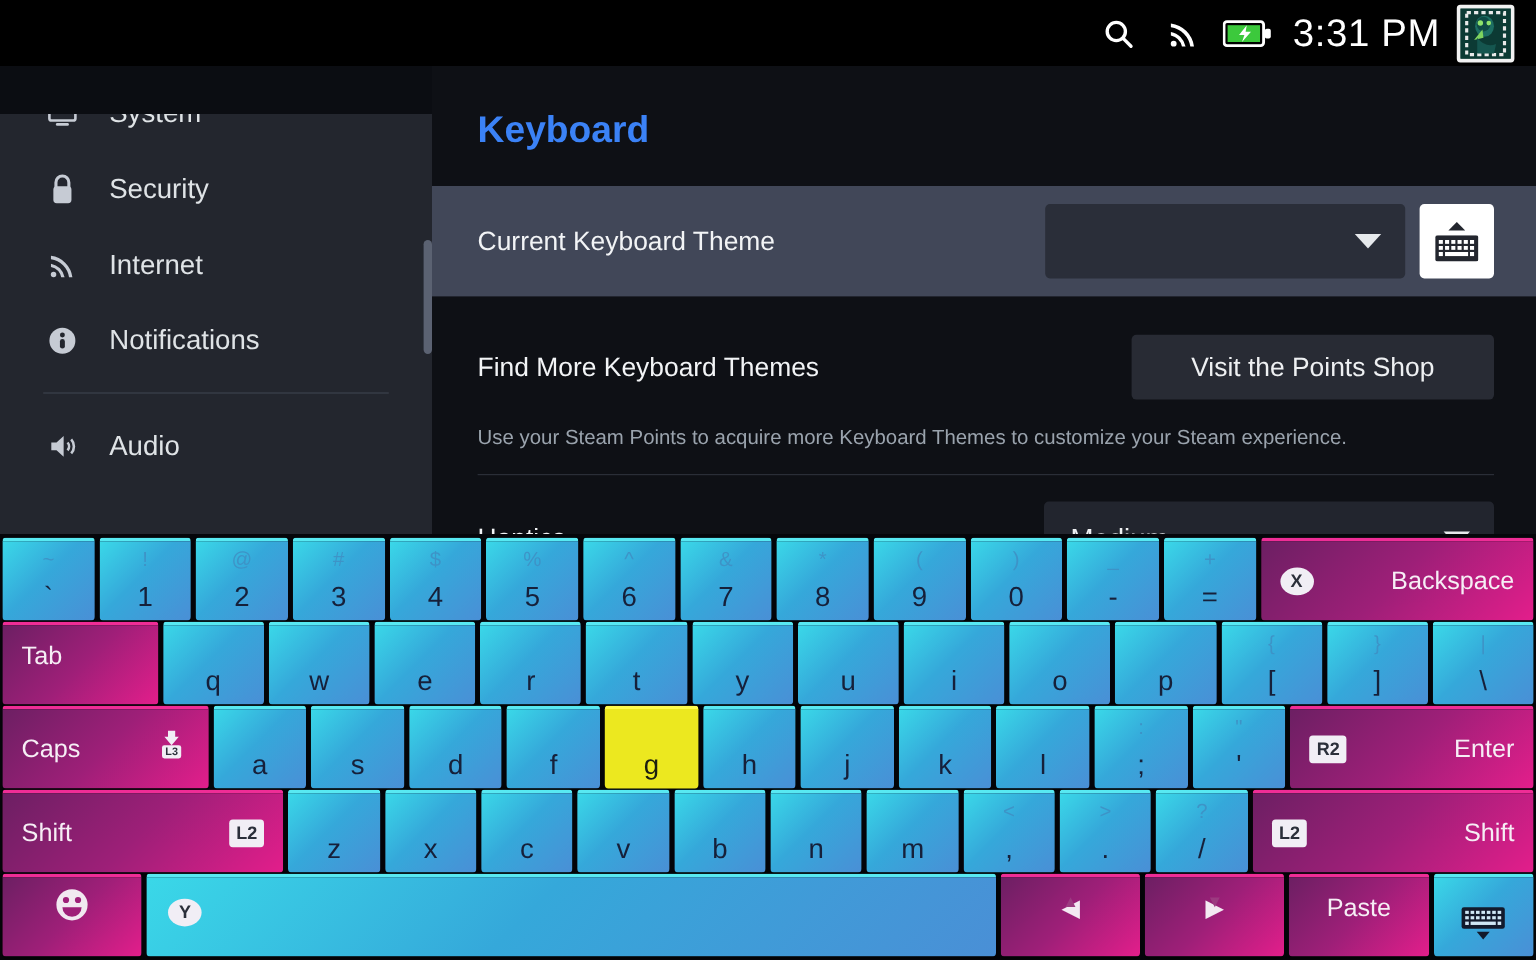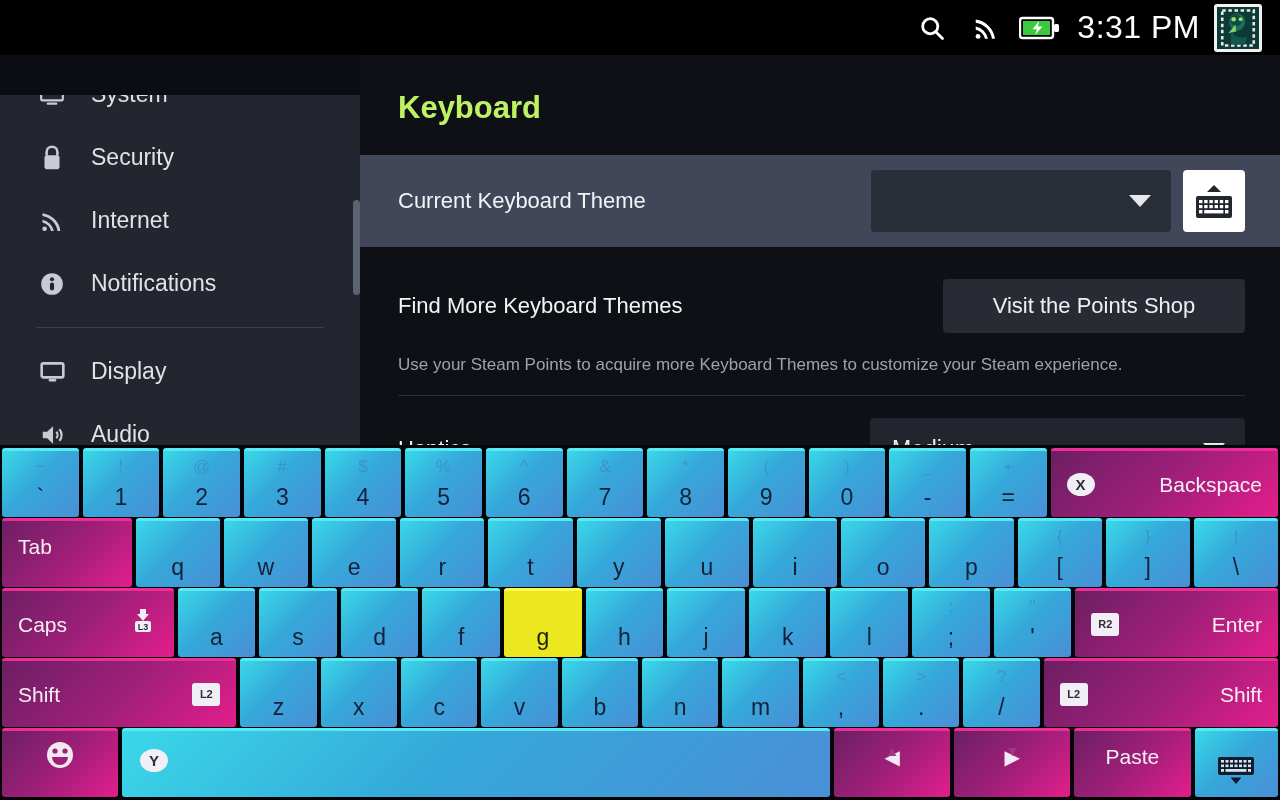--- a/index.html
+++ b/index.html
@@ -45,21 +45,21 @@
     position: absolute; right: 0; top: 105px; width: 7px; height: 95px;
     background: #5b6272; border-radius: 4px;
   }
 
   
   .main {
     position: absolute; top: 55px; left: 360px; width: 920px; height: 390px;
     background: #0e1015; overflow: hidden;
   }
   .page-title {
-    color: #bef264; font-size: 31px; font-weight: bold; padding: 35px 0 0 38px;
+    color: #3b82f6; font-size: 31px; font-weight: bold; padding: 35px 0 0 38px;
   }
   .row-hl {
     margin-top: 29px; height: 92px; background: #414758;
     display: flex; align-items: center; padding: 0 0 0 38px; justify-content: space-between;
   }
   .row-label { color: #f2f4f6; font-size: 22px; flex: 1; }
   .theme-select {
     width: 300px; height: 62px; background: #2a2e39; border-radius: 4px;
     display: flex; align-items: center; justify-content: flex-end; padding-right: 20px;
   }
@@ -110,21 +110,21 @@
   .key.mod .main-g { color: #f6eef5; font-size: 21px; }
   .key.sel {
     background: #ece81f; border-top: 3px solid #fffb4e;
   }
   .key.sel .main-g { color: #1b1d10; }
   .key.mod.lbl-left { justify-content: flex-start; padding-left: 16px; }
   .key.mod.split { justify-content: space-between; padding: 0 16px; }
 
   .badge {
     display: inline-flex; align-items: center; justify-content: center;
-    background: #f1eef5; color: #2b2f3a; font-size: 11px; font-weight: bold;
+    background: #f1eef5; color: #2b2f3a; font-size: 15px; font-weight: bold;
     border-radius: 3px; padding: 3px 6px; min-width: 28px; height: 23px;
   }
   .badge.circ { border-radius: 50%; width: 28px; min-width: 28px; padding: 0; font-size: 15px; }
   .spacebar {
     flex: 0 0 708px; justify-content: flex-start; padding-left: 18px; align-items: center;
   }
   .arrow-key { position: relative; }
   .arrow-key .ar-main { color: #f3e9f2; font-size: 20px; }
   .arrow-key .ar-sub { position: absolute; top: 12px; left: 0; right: 0; text-align: center; color: #9c3a80; font-size: 14px; }
 </style>
@@ -208,29 +208,20 @@
           <circle cx="12" cy="12" r="10" fill="#c6cbd4"></circle>
           <circle cx="12" cy="7.6" r="1.9" fill="#23262e"></circle>
           <rect x="10.1" y="10.6" width="3.8" height="7.4" rx="1.9" fill="#23262e"></rect>
         </svg>
       </span>
       <span class="s-lbl">Notifications</span>
     </div>
 
     <div class="side-divider"></div>
 
-    <div class="side-item">
-      <span class="s-ico">
-        <svg width="27" height="26" viewBox="0 0 24 24" fill="#c6cbd4">
-          <rect x="2" y="4" width="20" height="13" rx="1.6" fill="none" stroke="#c6cbd4" stroke-width="2.4"></rect>
-          <rect x="8.5" y="18.5" width="7" height="2.3" rx="1.1"></rect>
-        </svg>
-      </span>
-      <span class="s-lbl">Display</span>
-    </div>
 
     <div class="side-item">
       <span class="s-ico">
         <svg width="27" height="26" viewBox="0 0 24 24" fill="#c6cbd4">
           <path d="M3 9 h4 L12.5 4 v16 L7 15 H3 z"></path>
           <path d="M15.5 9 a4.5 4.5 0 0 1 0 6" fill="none" stroke="#c6cbd4" stroke-width="2"></path>
           <path d="M18.3 6.6 a8 8 0 0 1 0 10.8" fill="none" stroke="#c6cbd4" stroke-width="2"></path>
         </svg>
       </span>
       <span class="s-lbl">Audio</span>

